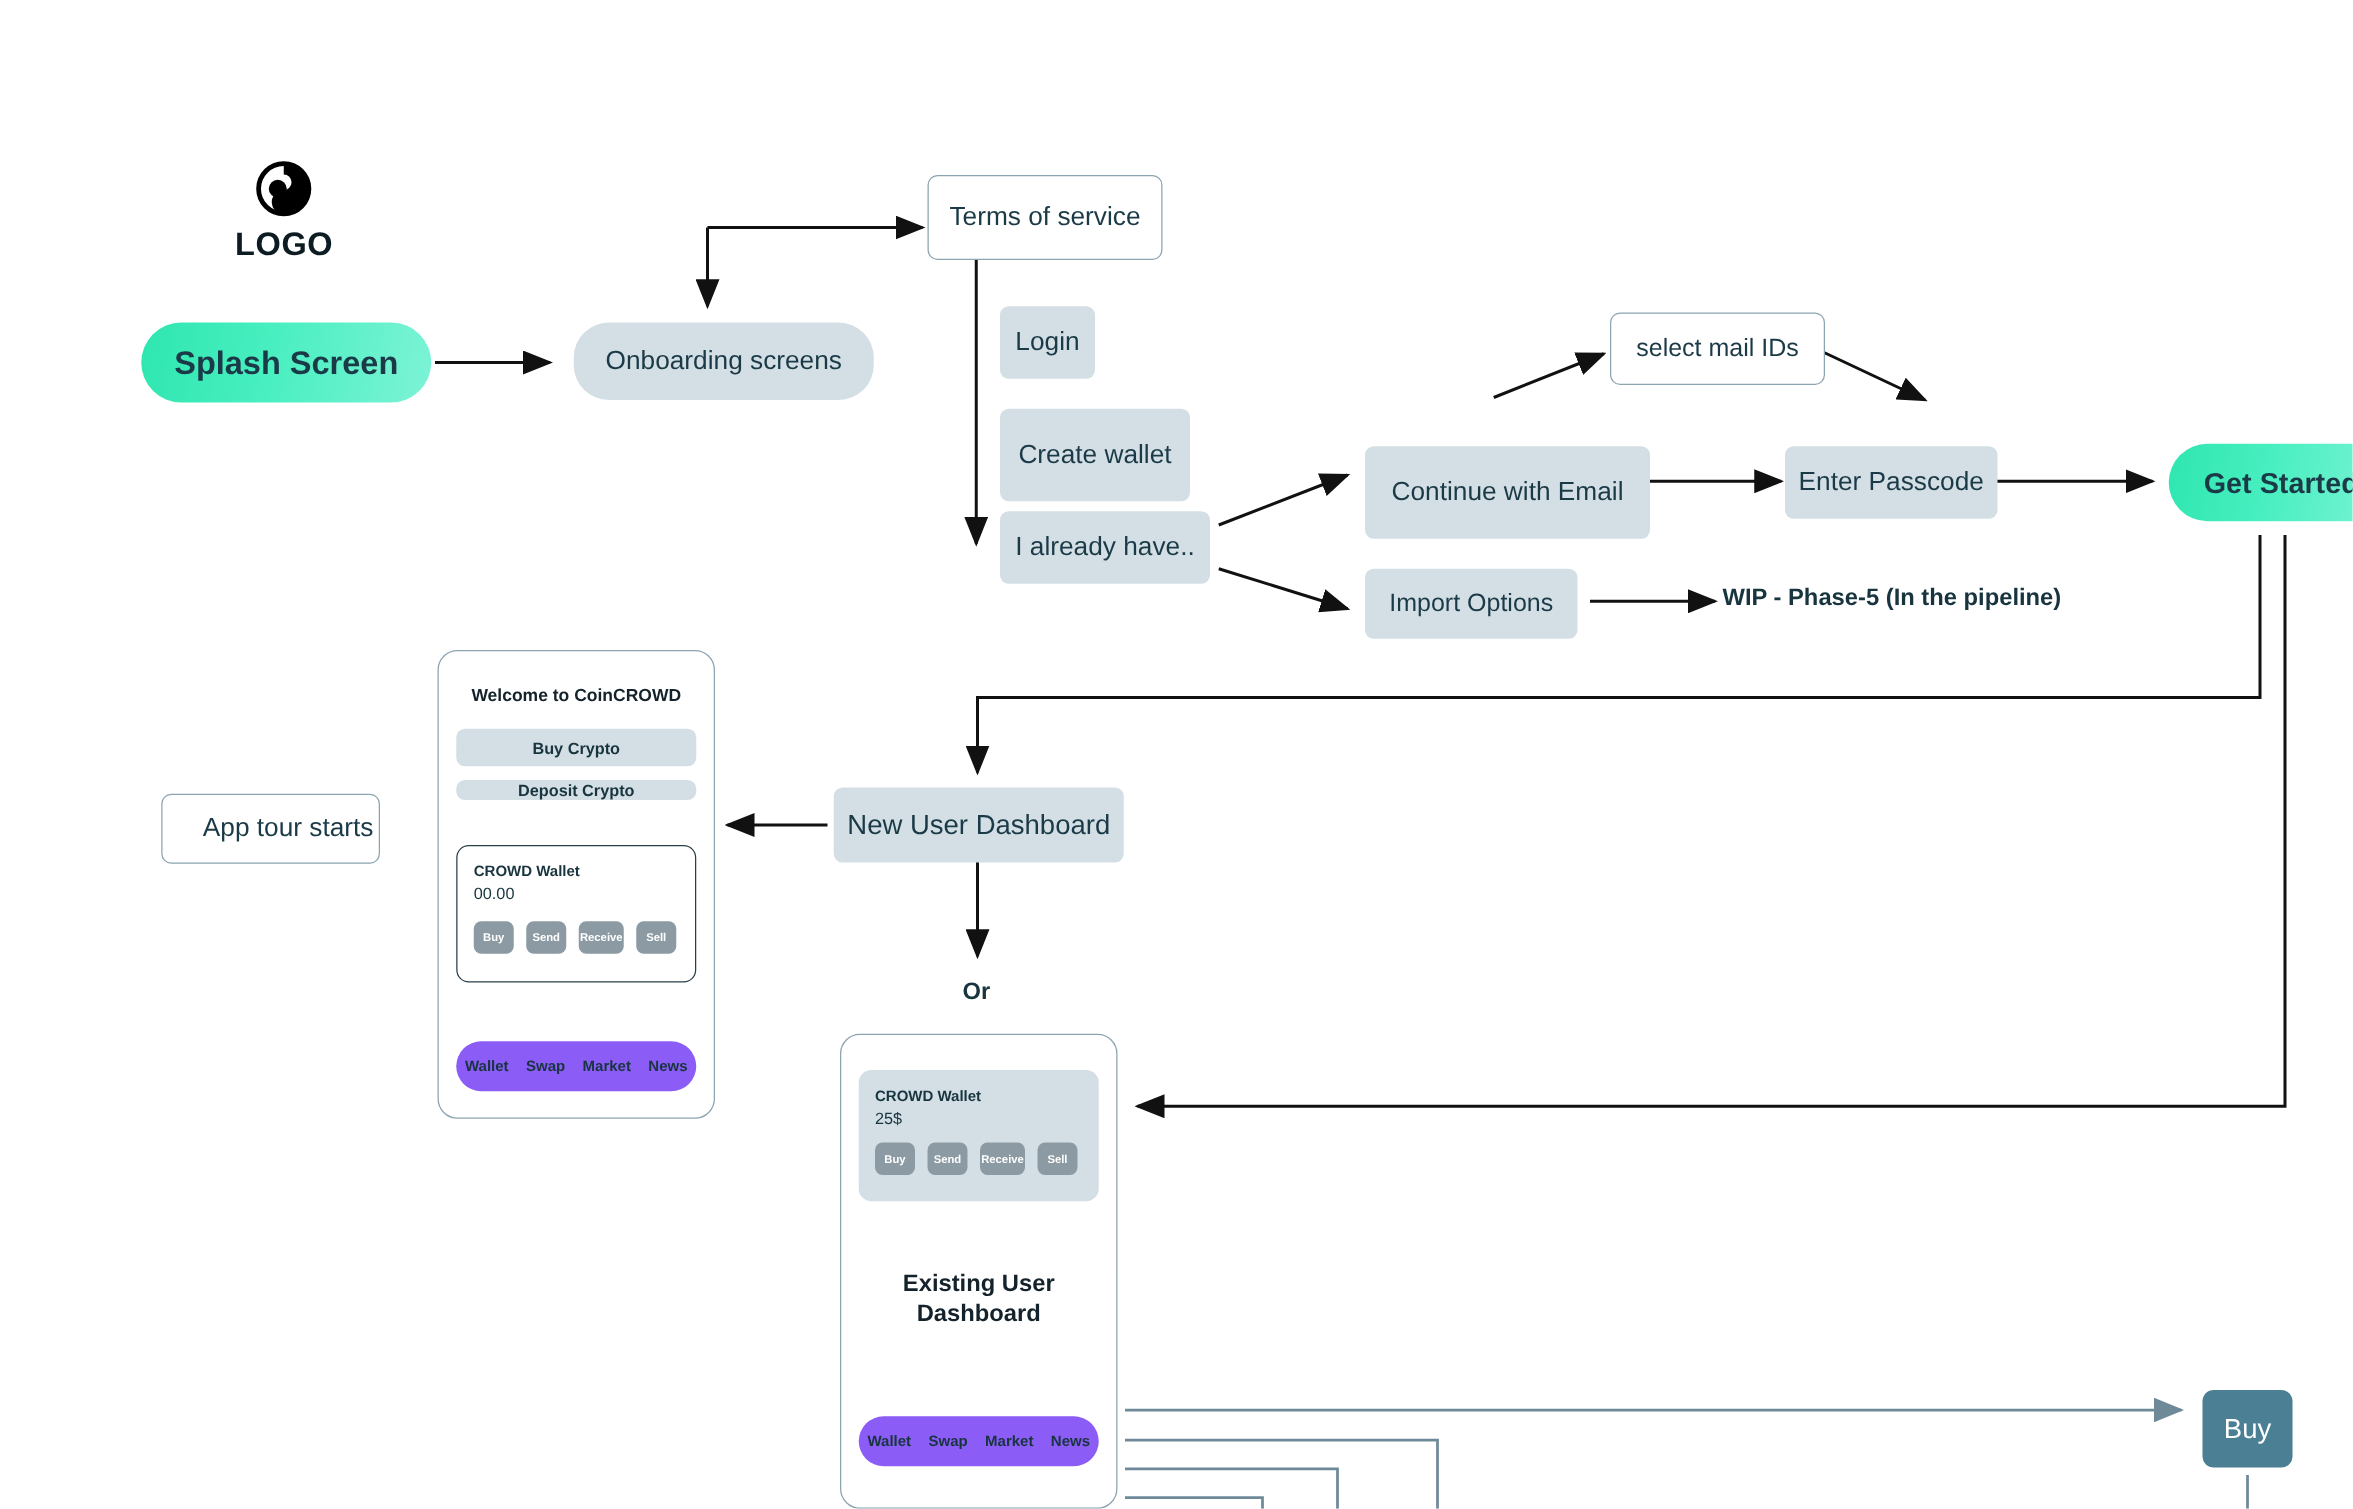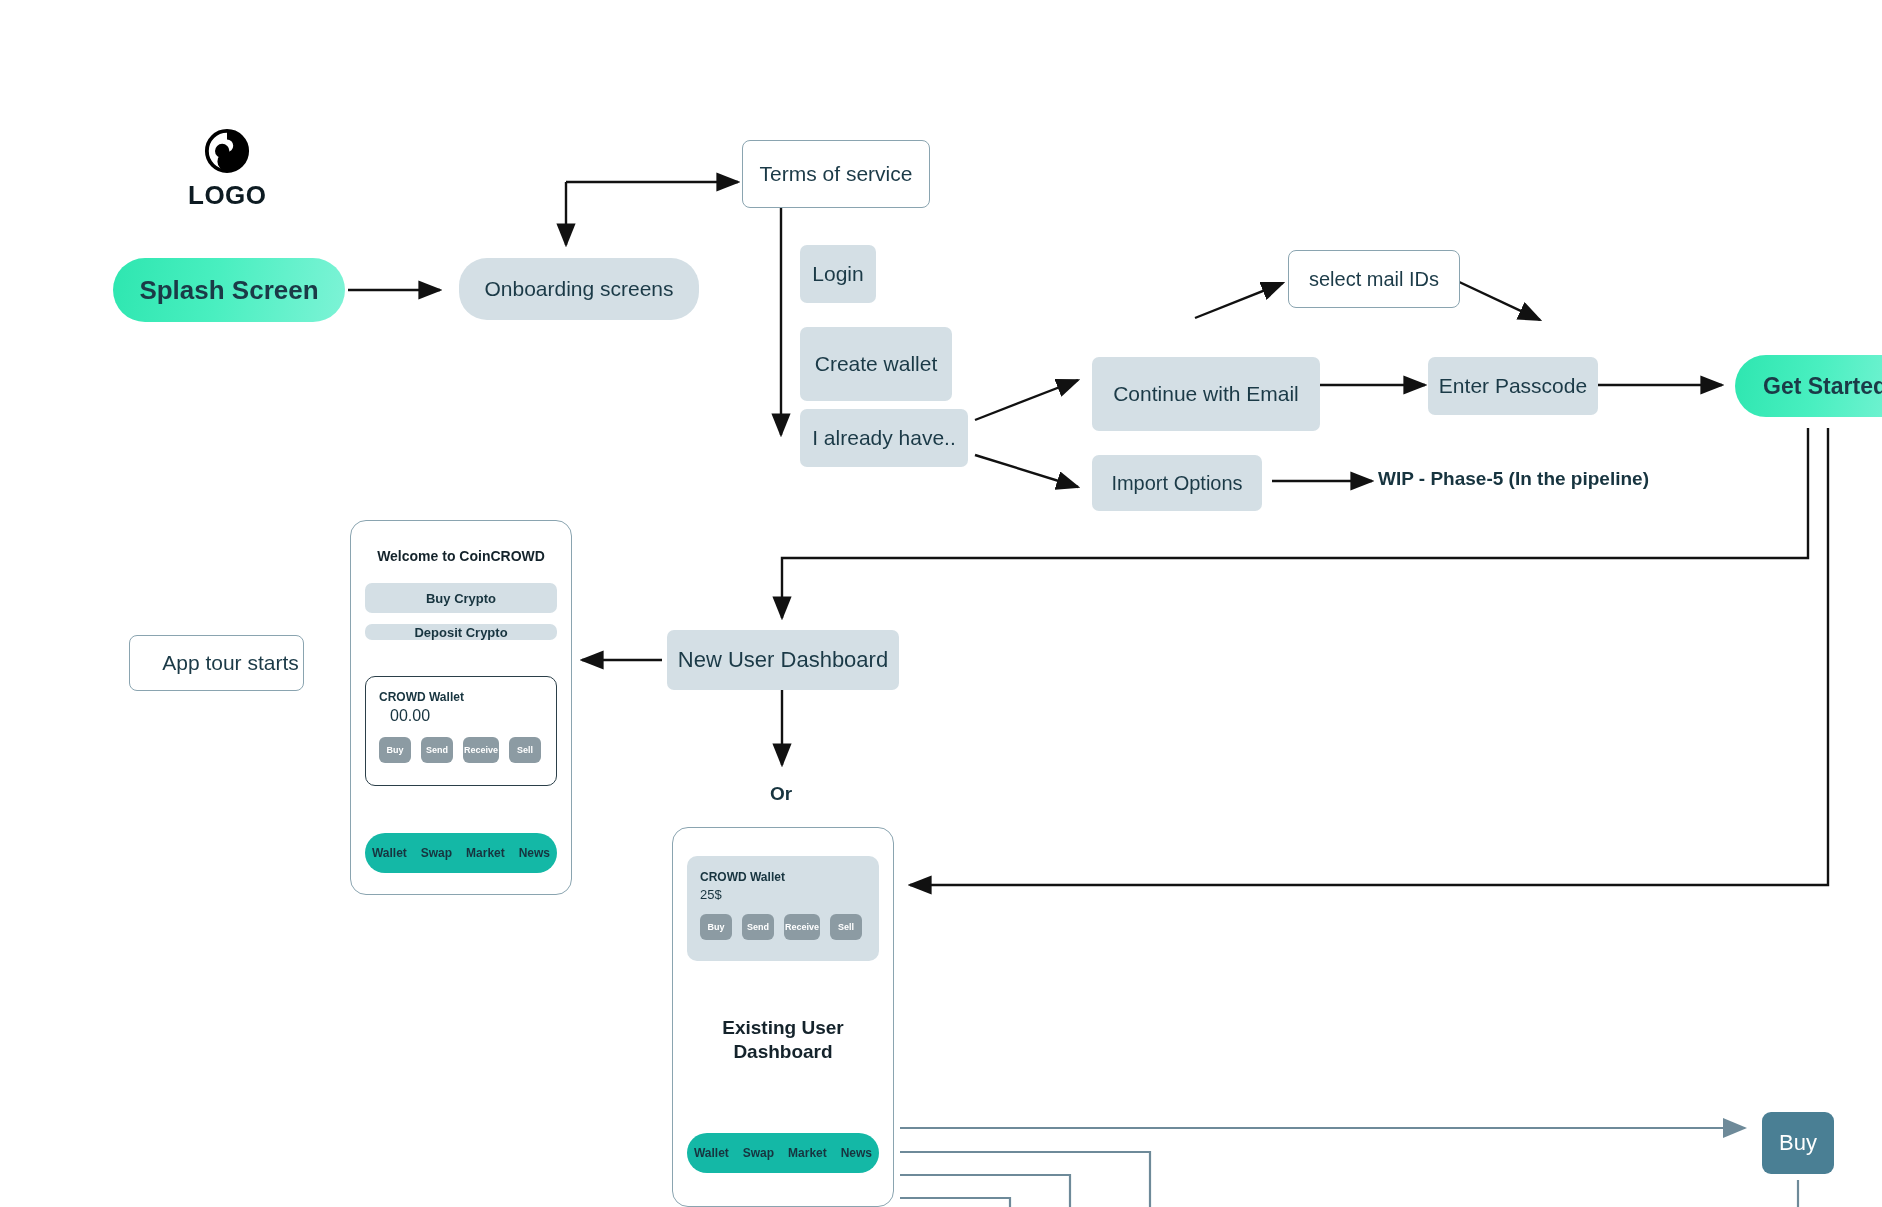--- a/index.html
+++ b/index.html
@@ -27,21 +27,21 @@
   .ph-title{position:absolute;left:0;right:0;text-align:center;font-weight:700;color:#14232b;}
   .ph-btn{position:absolute;background:#d4dfe5;border-radius:7px;display:flex;
           align-items:center;justify-content:center;font-weight:700;color:#17343f;}
   .wallet-card{position:absolute;box-sizing:border-box;}
   .wallet-card.bordered{border:1.6px solid #2b3f49;border-radius:10px;background:#fff;}
   .wallet-card.soft{background:#d4dfe5;border-radius:10px;}
   .w-name{position:absolute;font-weight:700;color:#17343f;}
   .w-bal{position:absolute;color:#17343f;}
   .chip{position:absolute;background:#8c9ba3;border-radius:6px;display:flex;
         align-items:center;justify-content:center;color:#fff;font-weight:700;}
-  .nav{position:absolute;background:#14b8a6;border-radius:22px;display:flex;
+  .nav{position:absolute;background:#8b5cf6;border-radius:22px;display:flex;
        align-items:center;justify-content:space-around;}
   .nav span{font-weight:700;color:#17343f;}
   .ph-center{position:absolute;left:0;right:0;text-align:center;font-weight:700;
              color:#14232b;line-height:1.25;}
 
   .buy-box{position:absolute;background:#4a7f94;border-radius:9px;display:flex;
            align-items:center;justify-content:center;color:#fff;}
 </style>
 </head>
 <body>
@@ -140,21 +140,21 @@
 
   <div class="buy-box" style="left:1762px;top:1112px;width:72px;height:62px;font-size:22px;">Buy</div>
 
   <div class="phone" style="left:350px;top:520px;width:222px;height:375px;">
     <div class="ph-title" style="top:27px;font-size:14px;">Welcome to CoinCROWD</div>
     <div class="ph-btn" style="left:14px;top:62px;width:192px;height:30px;font-size:13px;">Buy Crypto</div>
     <div class="ph-btn" style="left:14px;top:103px;width:192px;height:16px;font-size:13px;">Deposit Crypto</div>
 
     <div class="wallet-card bordered" style="left:14px;top:155px;width:192px;height:110px;">
       <div class="w-name" style="left:13px;top:13px;font-size:12px;">CROWD Wallet</div>
-      <div class="w-bal" style="left:24px;top:30px;font-size:16px;">00.00</div>
+      <div class="w-bal" style="left:13px;top:30px;font-size:13px;">00.00</div>
       <div class="chip" style="left:13px;top:60px;width:32px;height:26px;font-size:9px;">Buy</div>
       <div class="chip" style="left:55px;top:60px;width:32px;height:26px;font-size:9px;">Send</div>
       <div class="chip" style="left:97px;top:60px;width:36px;height:26px;font-size:9px;">Receive</div>
       <div class="chip" style="left:143px;top:60px;width:32px;height:26px;font-size:9px;">Sell</div>
     </div>
 
     <div class="nav" style="left:14px;top:312px;width:192px;height:40px;">
       <span style="font-size:12px;">Wallet</span>
       <span style="font-size:12px;">Swap</span>
       <span style="font-size:12px;">Market</span>

